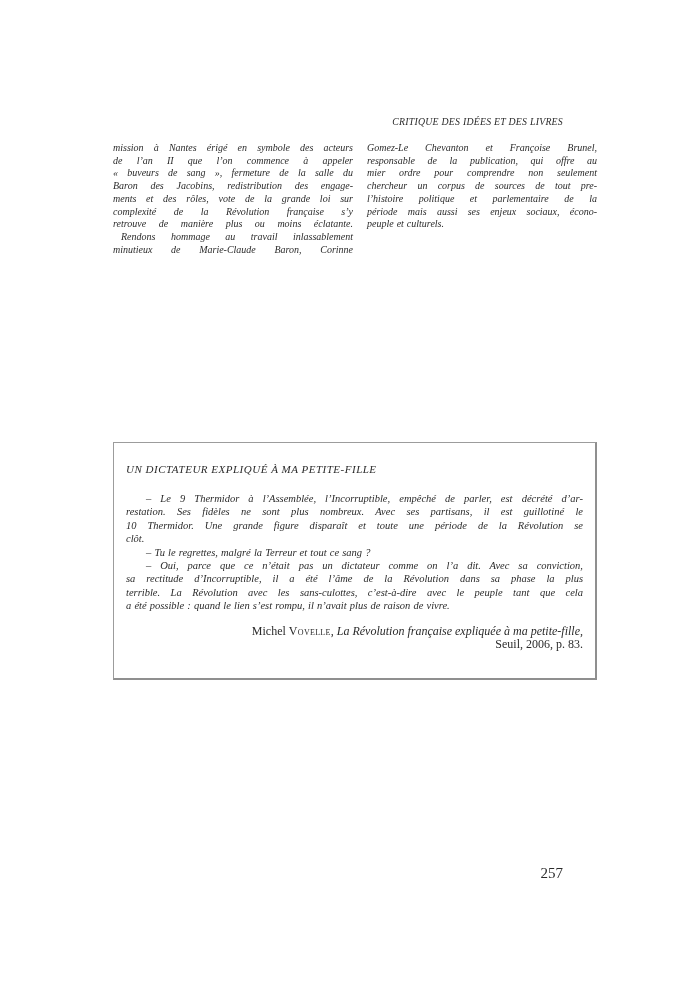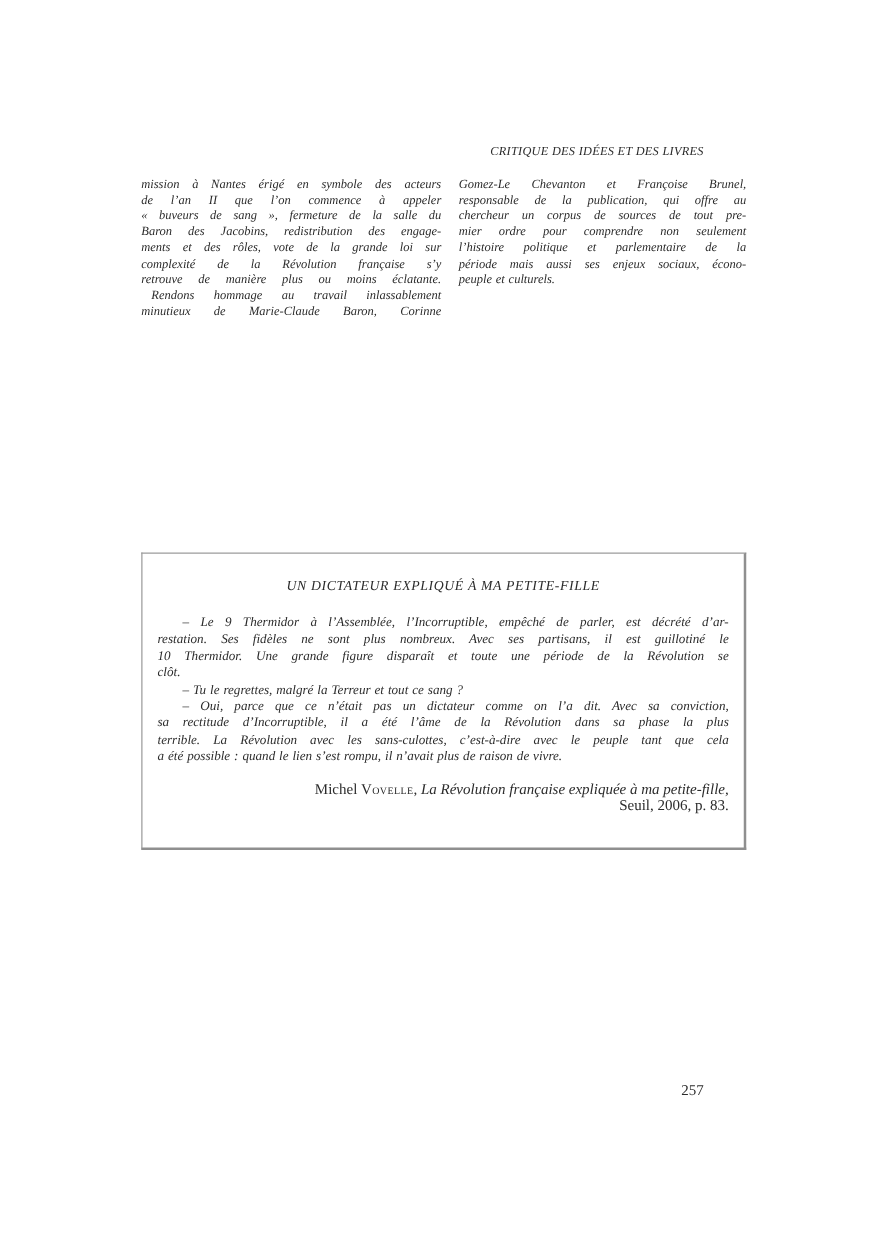--- a/index.html
+++ b/index.html
@@ -50,21 +50,20 @@
     width: 484px;
     height: 238px;
     box-sizing: border-box;
     border: 1px solid #9c9c9c;
     border-right: 2px solid #8f8f8f;
     border-bottom: 2px solid #8f8f8f;
     padding: 19px 12px 0 12px;
     background: #ffffff;
   }
   .box-title {
-    text-align: center;
     font-style: italic;
     font-size: 11px;
     line-height: 14px;
     letter-spacing: 0.5px;
     margin-bottom: 16px;
     white-space: nowrap;
   }
   .quote-box .para { font-size: 10.5px; line-height: 13.4px; }
 
   .attribution {
@@ -72,21 +71,21 @@
     font-size: 12px;
     line-height: 13.4px;
     text-align: right;
   }
   .smallcaps { font-variant: small-caps; letter-spacing: 0.3px; }
 
   .page-number {
     position: absolute;
     top: 833px;
     right: 103px;
-    font-size: 12px;
+    font-size: 15px;
   }
 </style>
 </head>
 <body>
 
 <div class="page">
 
   <div class="running-head">CRITIQUE DES IDÉES ET DES LIVRES</div>
 
   <div class="columns">
@@ -102,22 +101,22 @@
         </div>
       <div class="para indent-sm">
           <div class="tline">Rendons hommage au travail inlassablement</div>
           <div class="tline">minutieux de Marie-Claude Baron, Corinne</div>
         </div>
     </div>
     <div class="col col-right">
       <div class="para">
           <div class="tline">Gomez-Le Chevanton et Françoise Brunel,</div>
           <div class="tline">responsable de la publication, qui offre au</div>
+          <div class="tline">mier ordre pour comprendre non seulement</div>
           <div class="tline">chercheur un corpus de sources de tout pre-</div>
-          <div class="tline">mier ordre pour comprendre non seulement</div>
           <div class="tline">l’histoire politique et parlementaire de la</div>
           <div class="tline">période mais aussi ses enjeux sociaux, écono-</div>
           <div class="tline ll">peuple et culturels.</div>
         </div>
     </div>
   </div>
 
   <div class="quote-box">
     <div class="box-title">UN DICTATEUR EXPLIQUÉ À MA PETITE-FILLE</div>
     <div class="para italic indent-md">

